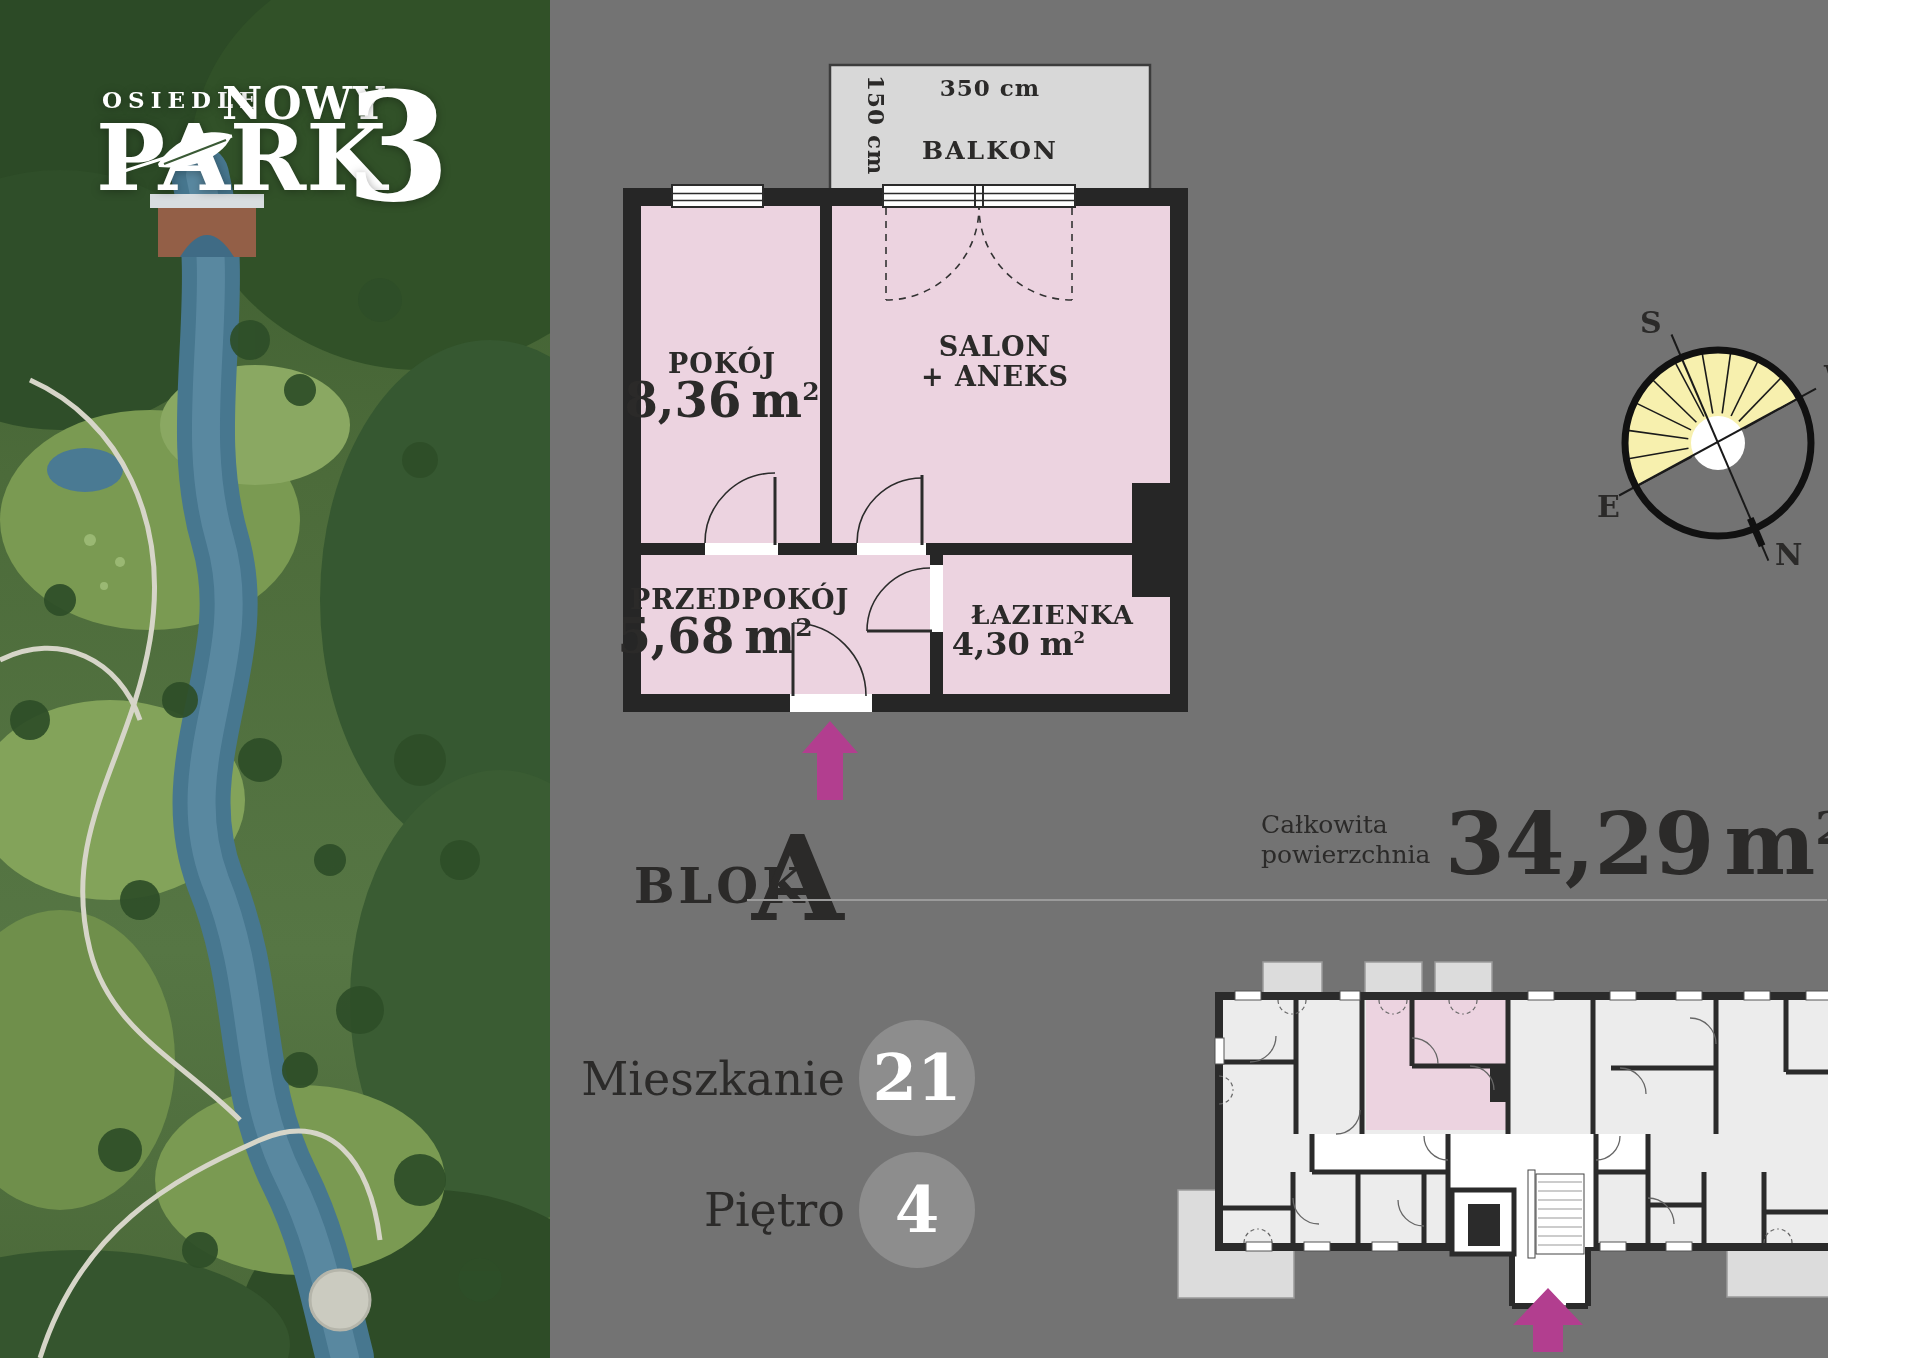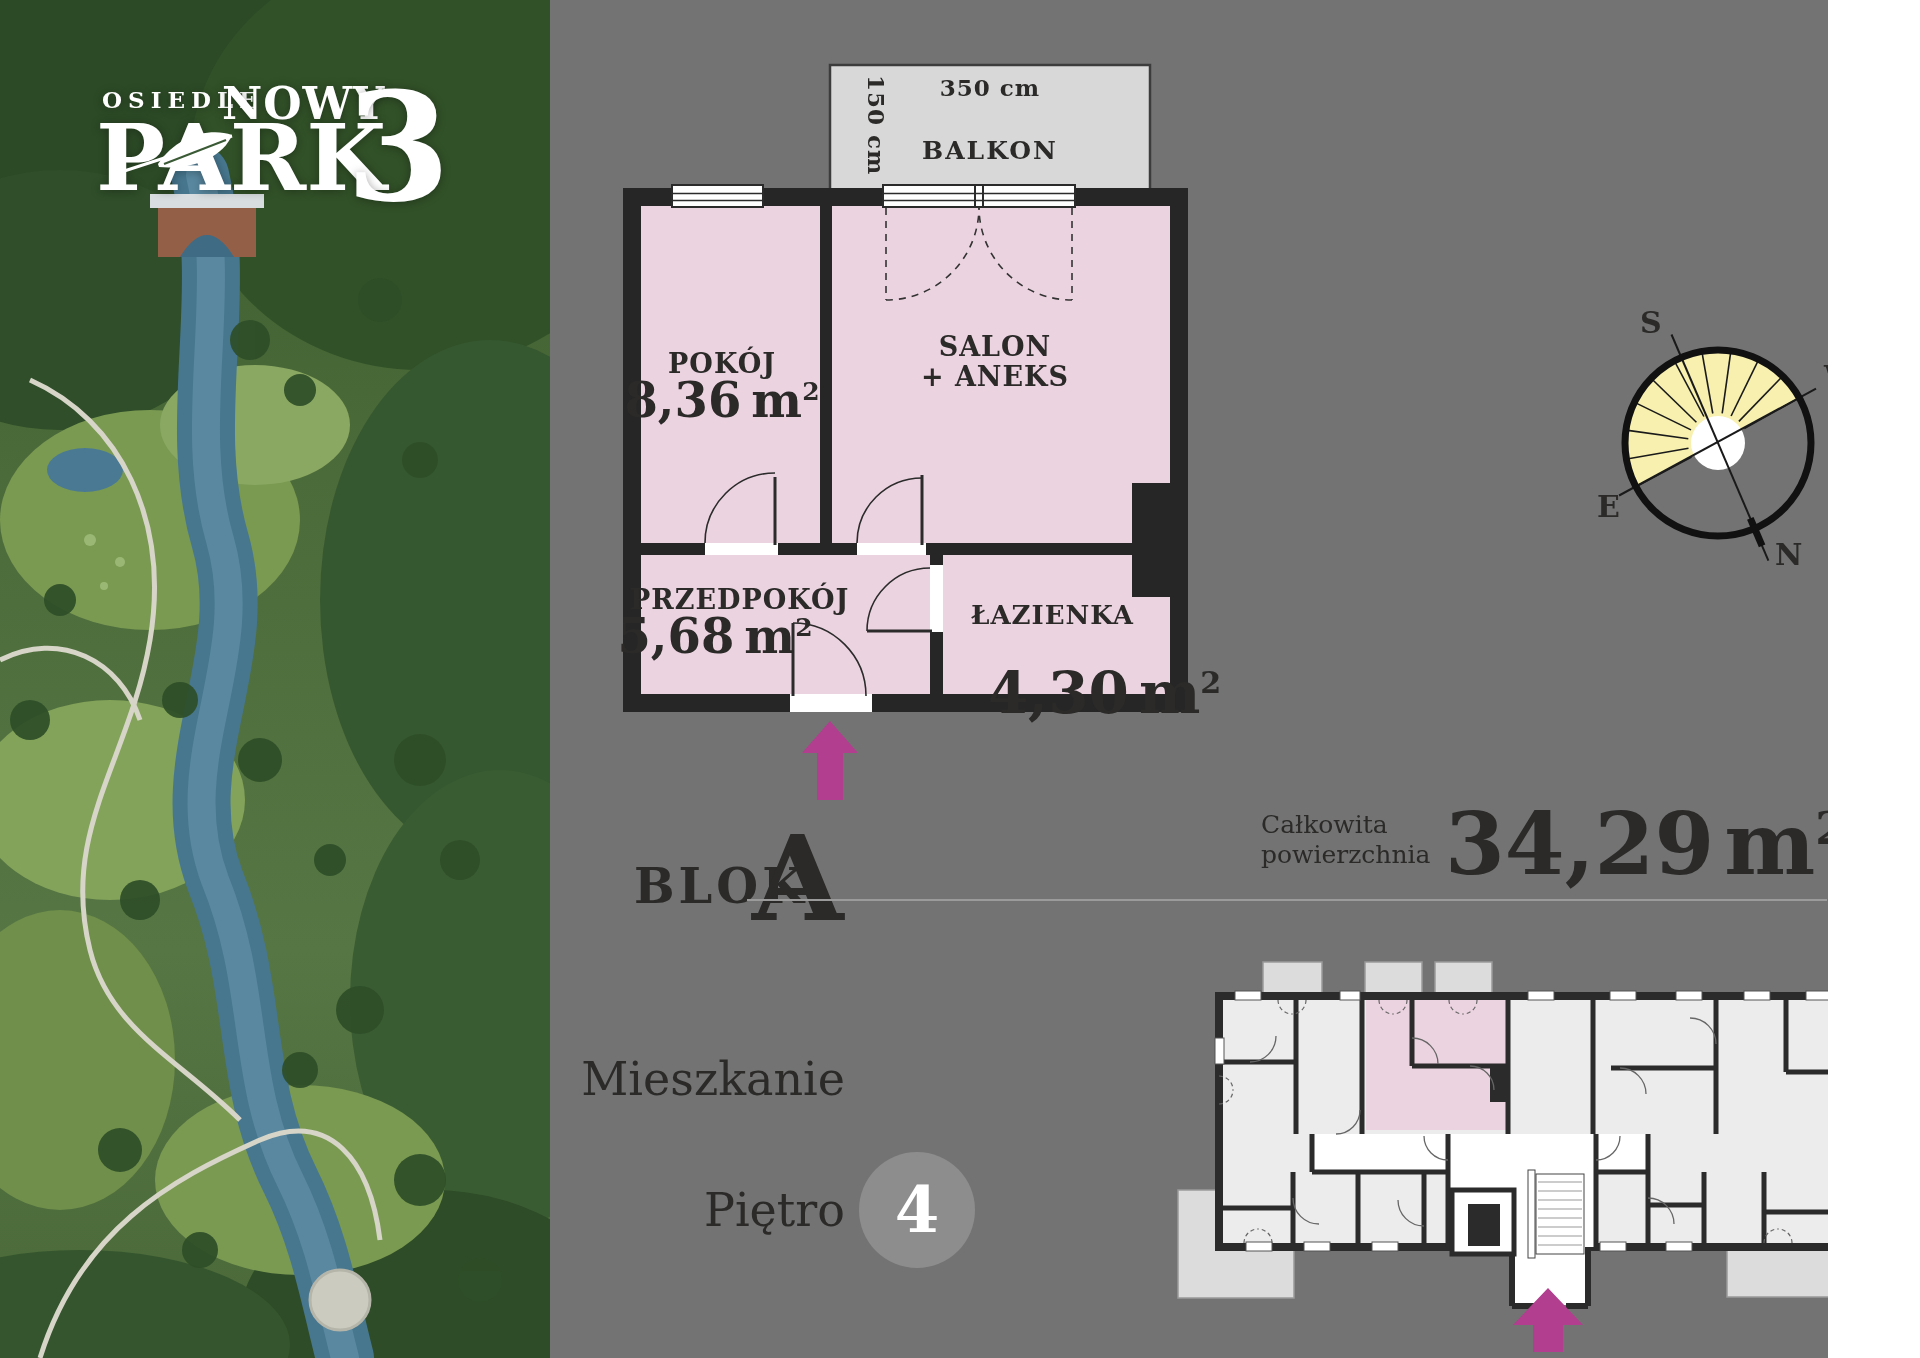--- a/index.html
+++ b/index.html
@@ -168,21 +168,21 @@
 
   <div class="plab room-name" style="left:905px;top:333px;width:180px;">SALON</div>
   <div class="plab room-name" style="left:905px;top:363px;width:180px;">+ ANEKS</div>
 
   <div class="plab room-name" style="left:630px;top:586px;width:215px;">PRZEDPOKÓJ</div>
   <div class="plab room-area" style="left:595px;top:612px;width:240px;">
     <span>5,68</span><span class="unit"><span>m</span><sup>2</sup></span>
   </div>
 
   <div class="plab room-name" style="left:950px;top:602px;width:205px;font-size:26px;">ŁAZIENKA</div>
-  <div class="plab room-area" style="left:987px;top:628px;width:235px;font-size:58px;margin-top:36px;">
+  <div class="plab room-area" style="left:901px;top:628px;width:235px;font-size:32px;">
     <span>4,30</span><span class="unit"><span>m</span><sup>2</sup></span>
   </div>
 
   <svg class="abs" style="left:1560px;top:290px;" width="320" height="320" viewBox="1560 290 320 320">
     <path d="M1718,443 L1635.9,486.7 A93,93 0 0 1 1799.3,397.9 Z" fill="#f7f0ae"></path>
     <circle cx="1718" cy="443" r="27" fill="#ffffff"></circle>
     <g stroke="#1a1a1a" stroke-width="1.6">
       <line x1="1691.5" y1="457.1" x2="1637.7" y2="485.7"></line>
       <line x1="1688.5" y1="448.2" x2="1628.4" y2="458.8"></line>
       <line x1="1688.3" y1="438.8" x2="1627.9" y2="430.4"></line>
@@ -210,20 +210,21 @@
   <div class="rule"></div>
   <div class="total-label">
     <div>Całkowita</div>
     <div>powierzchnia</div>
   </div>
   <div class="big-area">
     <span>34,29</span><span class="unit"><span>m</span><sup>2</sup></span>
   </div>
 
   <div class="row-label" style="top:1056px;">Mieszkanie</div>
+  <div class="badge" style="top:1020px;">21</div>
   <div class="row-label" style="top:1187px;">Piętro</div>
   <div class="badge" style="top:1152px;">4</div>
 
   <svg class="abs" style="left:1160px;top:950px;" width="760" height="408" viewBox="1160 950 760 408">
 
     <g fill="#dcdcdc" stroke="#9a9a9a" stroke-width="1.5">
       <rect x="1263" y="962" width="59" height="36"></rect>
       <rect x="1365" y="962" width="57" height="36"></rect>
       <rect x="1435" y="962" width="57" height="36"></rect>
       <rect x="1845" y="998" width="52" height="90"></rect>

